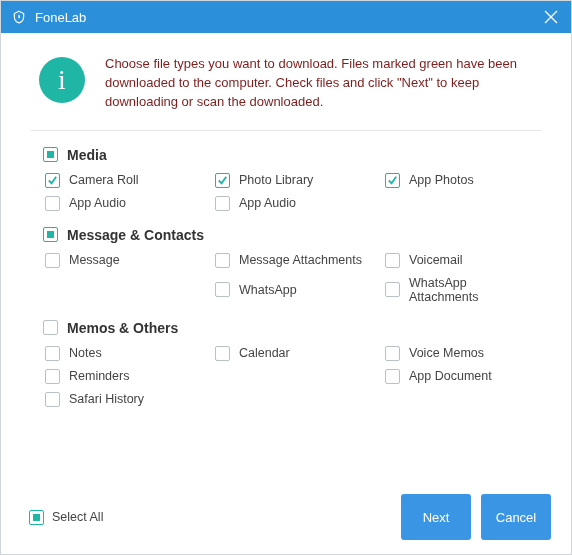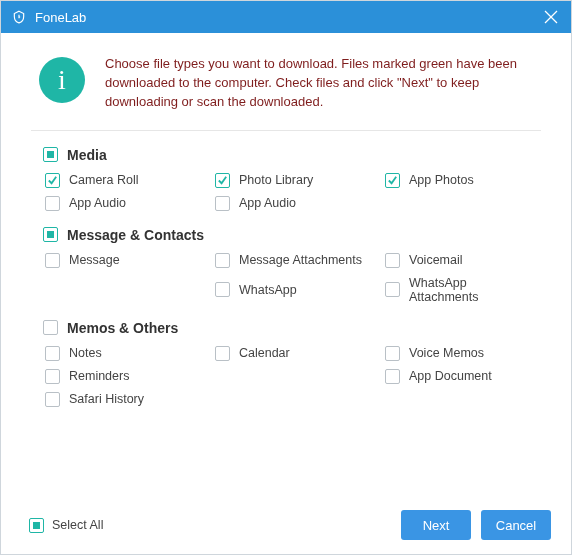--- a/index.html
+++ b/index.html
@@ -125,21 +125,21 @@
   }
   .footer .select-all {
     display: flex; align-items: flex-start; gap: 8px;
     font-size: 12.5px; color: #444;
     cursor: pointer;
     margin-left: 8px;
   }
   .footer .spacer { flex: 1; }
   .btn {
     min-width: 70px;
-    height: 30px;
+    height: 46px;
     border: none;
     border-radius: 3px;
     background: #3a95e4;
     color: #fff;
     font-size: 13px;
     cursor: pointer;
     margin-left: 10px;
     padding: 0 14px;
   }
 </style>

